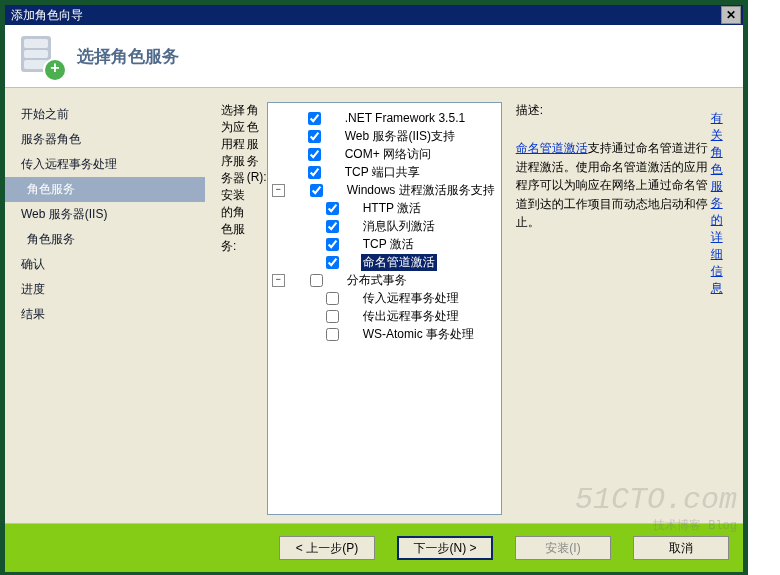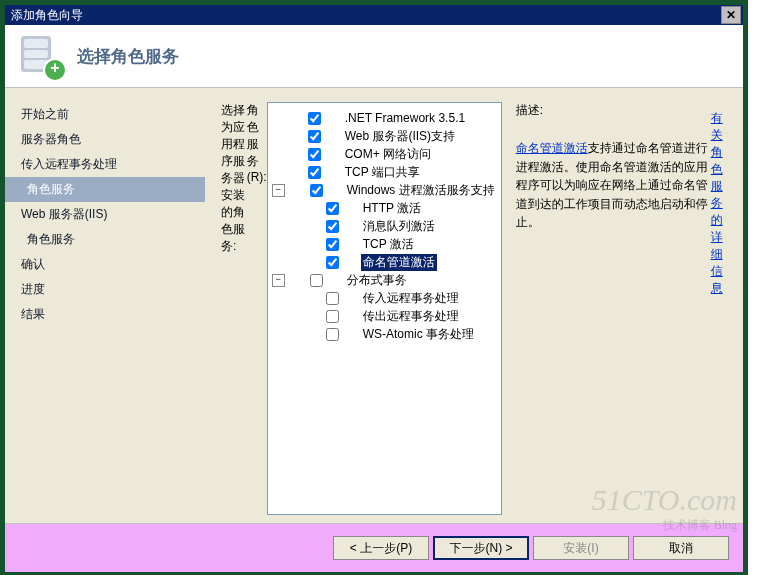--- a/index.html
+++ b/index.html
@@ -30,25 +30,25 @@
   ul.tree ul{padding-left:18px}
   li.node{padding:0}
   .row{display:flex;align-items:center;gap:19px;height:18px;white-space:nowrap}
   .toggle{width:11px;height:11px;border:1px solid #888;background:#fff;color:#000;font-size:9px;line-height:9px;text-align:center;cursor:pointer;flex:0 0 11px;margin-right:2px}
   .toggle.blank{border:none;background:transparent}
   .cb{width:13px;height:13px}
   .lbl{padding:0 2px}
   .lbl.sel{background:#0a246a;color:#fff}
   .footer-link{margin-top:8px}
   .footer-link a{color:#0033cc;text-decoration:underline;cursor:pointer}
-  .buttons{height:48px;border-top:1px solid #c0c0c0;display:flex;align-items:center;justify-content:flex-end;gap:4px;padding:0 14px;background:#f0abfc}
+  .buttons{height:48px;border-top:1px solid #c0c0c0;display:flex;align-items:center;justify-content:flex-end;gap:22px;padding:0 14px;background:#84cc16}
   .btn{min-width:96px;height:24px;border:1px solid #888;background:#ece9d8;font-size:12px;cursor:pointer;padding:0 8px}
   .btn.default{border:2px solid #0a246a}
   .btn[disabled]{color:#888;cursor:default}
-  .watermark{position:absolute;right:6px;bottom:36px;font-family:Liberation Serif, serif;font-size:30px;color:rgba(120,120,120,0.25);font-style:italic;pointer-events:none}
+  .watermark{position:absolute;right:6px;bottom:36px;font-family:Liberation Mono, monospace;font-size:30px;color:rgba(120,120,120,0.25);font-style:italic;pointer-events:none}
   .watermark .sub{font-size:12px;display:block;text-align:right;font-style:normal;color:rgba(120,120,120,0.35)}
 </style>
 </head>
 <body>
 
 <div class="window">
   <div class="titlebar">
     <span>添加角色向导</span>
     <div class="close">
       <span>✕</span>

